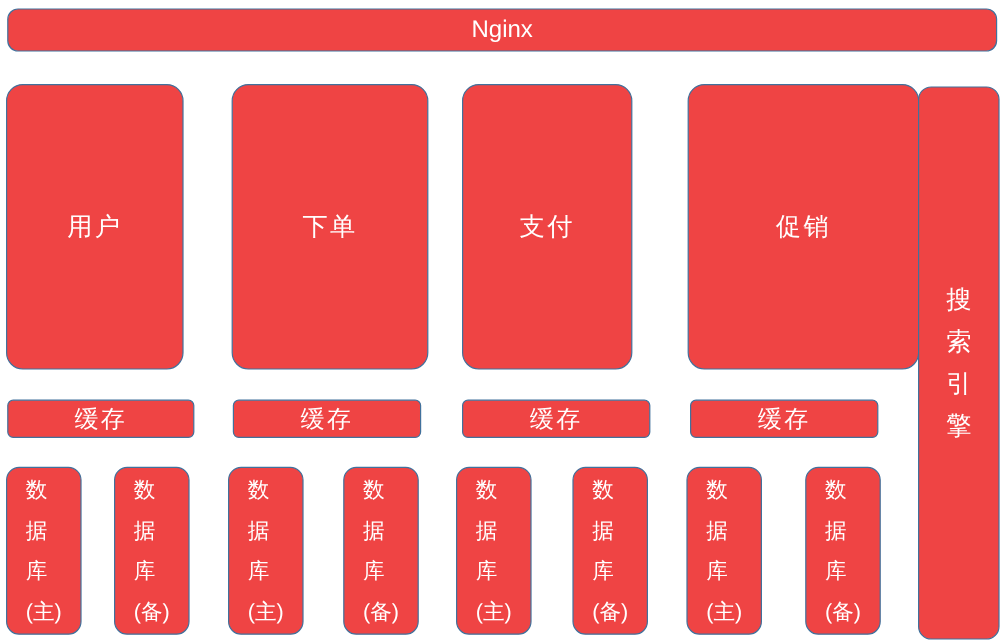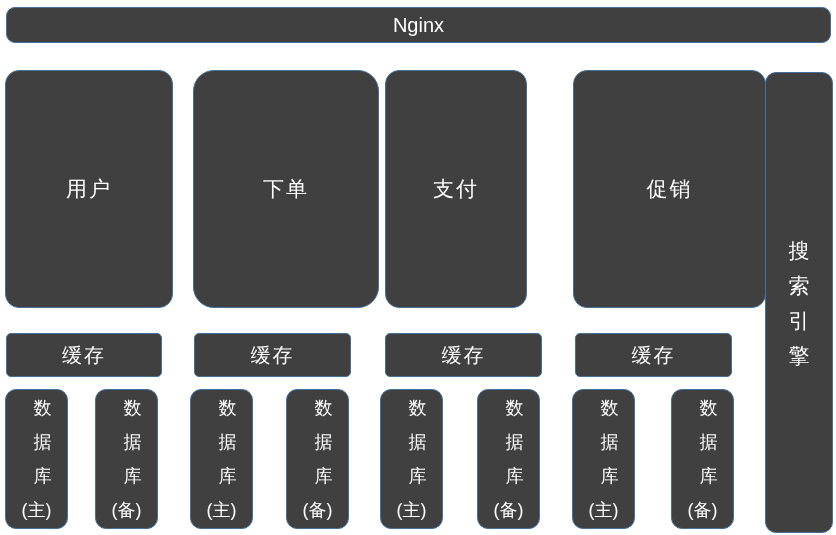--- a/index.html
+++ b/index.html
@@ -11,45 +11,45 @@
   .canvas {
     position: relative;
     width: 836px;
     height: 535px;
     background: #ffffff;
     overflow: hidden;
   }
   .box {
     position: absolute;
     box-sizing: border-box;
-    background: #404040;
+    background: #ef4444;
     border: 1.5px solid #41719C;
     color: #ffffff;
     display: flex;
     align-items: center;
     justify-content: center;
-    text-align: right;
+    text-align: left;
   }
   .nginx {
     left: 6px; top: 7px; width: 825px; height: 36px;
     border-radius: 9px;
     font-size: 20px;
   }
   .service {
     top: 70px; height: 238px;
     border-radius: 14px;
     font-size: 21px;
     letter-spacing: 2px;
   }
-  .s1 { left: 5px;   width: 168px; }
-  .s2 { left: 193px; width: 186px; border-radius: 21px; }
+  .s1 { left: 5px;   width: 148px; }
+  .s2 { left: 193px; width: 164px; }
   .s3 { left: 385px; width: 142px; }
   .s4 { left: 573px; width: 193px; }
   .cache {
-    top: 333px; height: 44px;
+    top: 333px; height: 32px;
     border-radius: 5px;
     font-size: 20px;
     letter-spacing: 2px;
   }
   .c1 { left: 6px;   width: 156px; }
   .c2 { left: 194px; width: 157px; }
   .c3 { left: 385px; width: 157px; }
   .c4 { left: 575px; width: 157px; }
   .vtext {
     white-space: pre-line;

